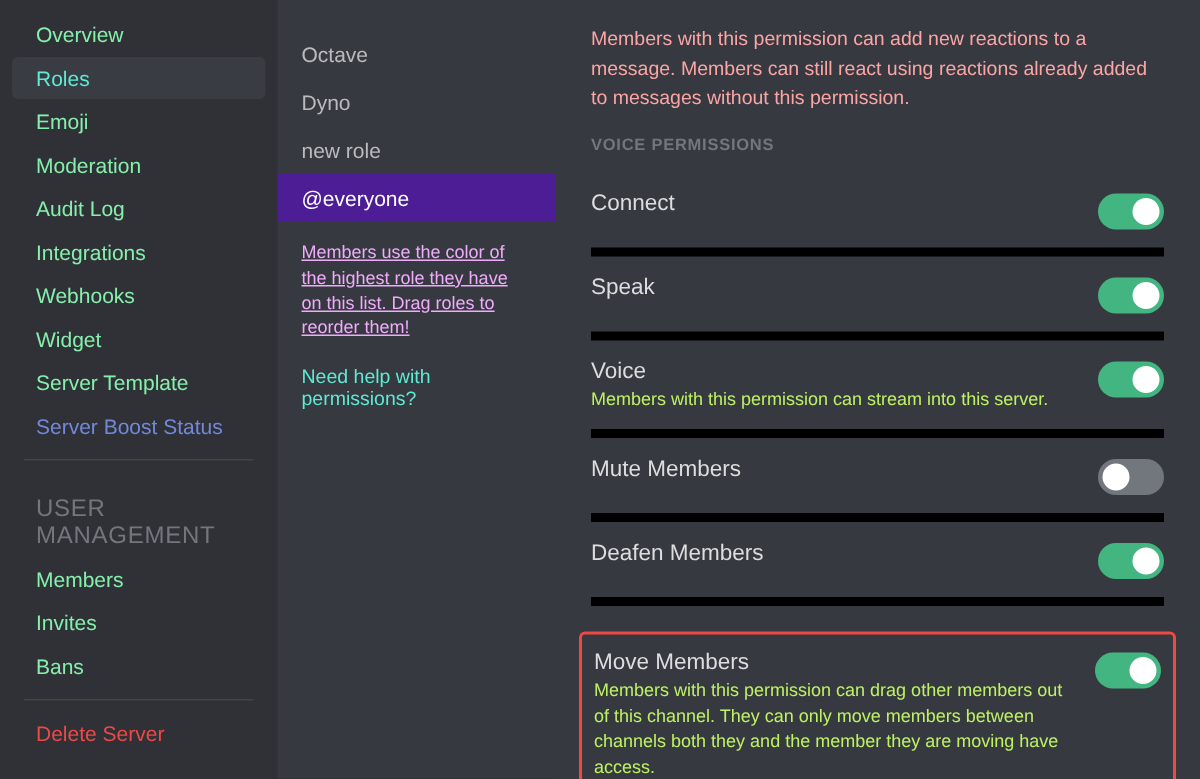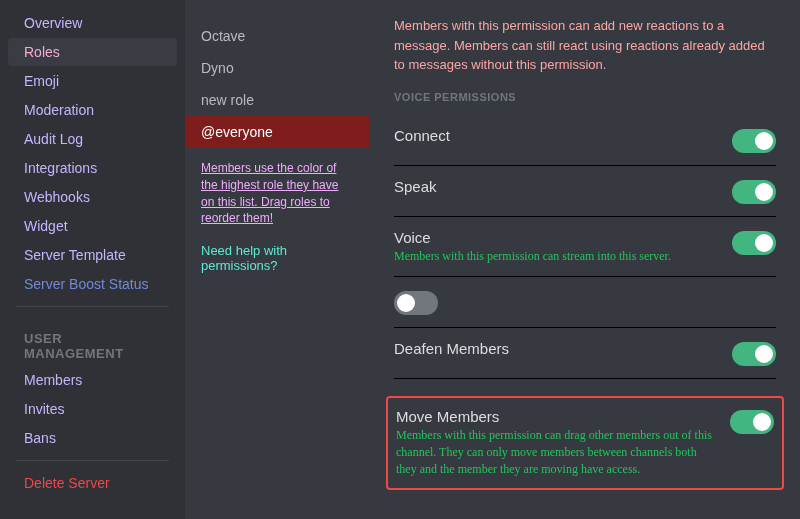--- a/index.html
+++ b/index.html
@@ -17,39 +17,39 @@
     .sidebar {
       width: 185px;
       background: #2f3136;
       padding: 8px 0;
       flex-shrink: 0;
       overflow-y: auto;
     }
     .sidebar-item {
       padding: 6px 16px;
       font-size: 14px;
-      color: #c4b5fd;
+      color: #86efac;
       cursor: pointer;
       border-radius: 4px;
       margin: 1px 8px;
     }
     .sidebar-item.active {
       background: #393c43;
-      color: #f9a8d4;
+      color: #5eead4;
     }
     .sidebar-item.highlight {
       color: #7289da;
     }
     .sidebar-item.danger {
       color: #f04747;
     }
     .sidebar-section-label {
       padding: 16px 16px 4px 16px;
-      font-size: 13px;
-      font-weight: 700;
+      font-size: 16px;
+      font-weight: 400;
       color: #72767d;
       text-transform: uppercase;
       letter-spacing: 0.5px;
       margin: 0 8px;
     }
     .sidebar-divider {
       height: 1px;
       background: #40444b;
       margin: 8px 16px;
     }
@@ -62,21 +62,21 @@
       flex-shrink: 0;
       overflow-y: auto;
     }
     .role-item {
       padding: 8px 16px;
       font-size: 14px;
       color: #b9bbbe;
       cursor: pointer;
     }
     .role-item.selected {
-      background: #7f1d1d;
+      background: #4c1d95;
       color: #ffffff;
     }
     .roles-help {
       padding: 12px 16px;
       font-size: 12px;
       color: #f0abfc;
       line-height: 1.4;
       text-decoration: underline;
     }
     .roles-help-link {
@@ -101,39 +101,38 @@
       text-transform: uppercase;
       letter-spacing: 0.5px;
       margin-bottom: 12px;
       margin-top: 16px;
     }
     .permission-row {
       display: flex;
       align-items: flex-start;
       justify-content: space-between;
       padding: 12px 0;
-      border-bottom: 1px solid #000000;
+      border-bottom: 6px solid #000000;
     }
     .permission-row:last-child {
       border-bottom: none;
     }
     .permission-info {
       flex: 1;
       padding-right: 16px;
     }
     .permission-name {
       font-size: 15px;
       color: #dcddde;
       margin-bottom: 2px;
     }
     .permission-desc {
       font-size: 12px;
-      color: #22c55e;
+      color: #bef264;
       line-height: 1.4;
-      font-family: Liberation Serif, serif;
     }
 
     
     .toggle {
       width: 44px;
       height: 24px;
       border-radius: 12px;
       flex-shrink: 0;
       position: relative;
       cursor: pointer;
@@ -234,20 +233,23 @@
 
   <div class="permission-row">
     <div class="permission-info">
       <div class="permission-name">Voice</div>
       <div class="permission-desc">Members with this permission can stream into this server.</div>
     </div>
     <div class="toggle on"></div>
   </div>
 
   <div class="permission-row">
+    <div class="permission-info">
+      <div class="permission-name">Mute Members</div>
+    </div>
     <div class="toggle off"></div>
   </div>
 
   <div class="permission-row">
     <div class="permission-info">
       <div class="permission-name">Deafen Members</div>
     </div>
     <div class="toggle on"></div>
   </div>
 

